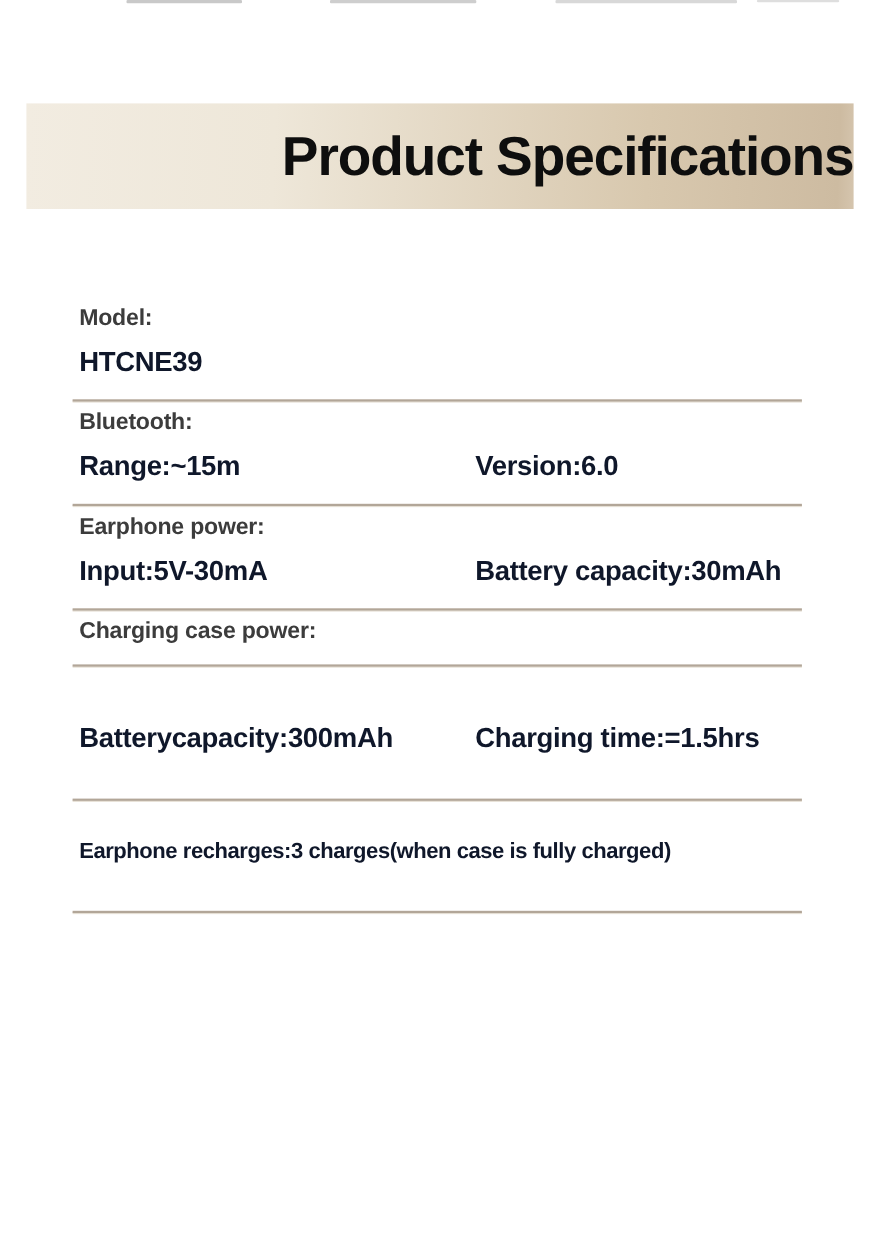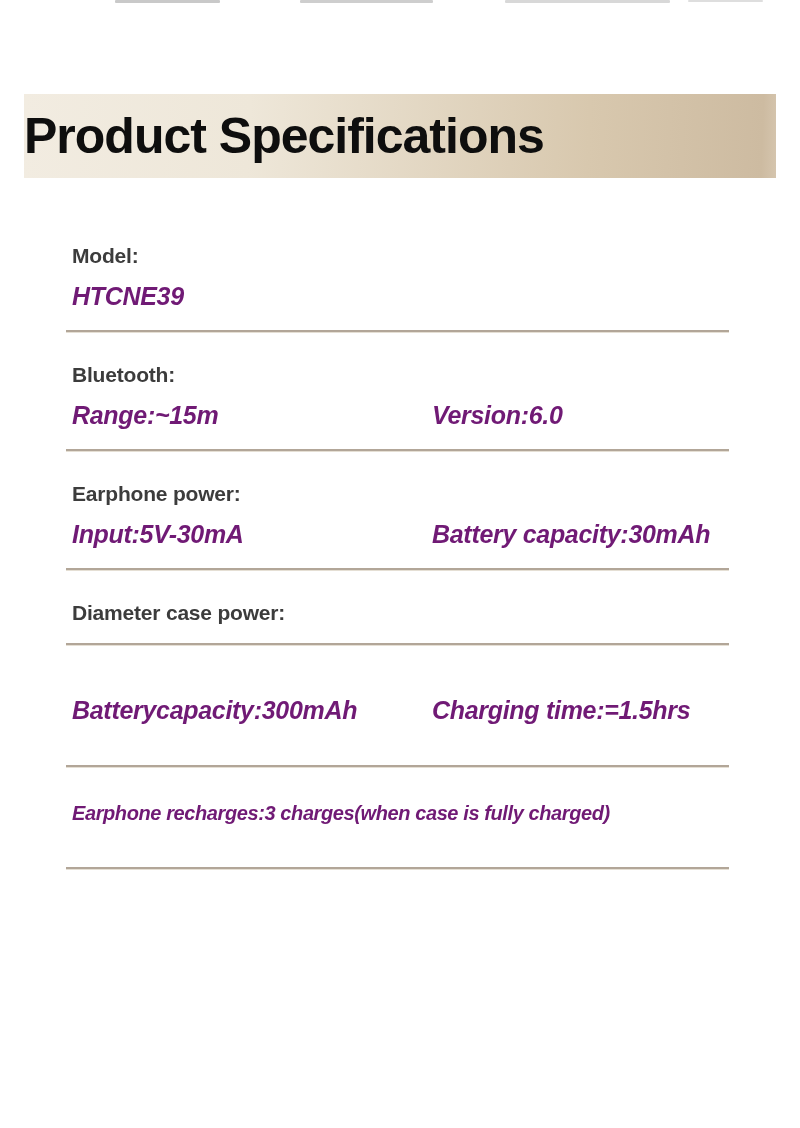--- a/index.html
+++ b/index.html
@@ -18,63 +18,62 @@
   
   .top-artifacts { position: absolute; top: 0; left: 0; width: 800px; height: 4px; }
   .top-artifacts .seg { position: absolute; top: 0; border-radius: 1px; }
   .seg1 { left: 115px; width: 105px; height: 3px; background: #c9c9c9; }
   .seg2 { left: 300px; width: 133px; height: 3px; background: #cecece; }
   .seg3 { left: 505px; width: 165px; height: 3px; background: #d8d8d8; }
   .seg4 { left: 688px; width: 75px;  height: 2px; background: #dedede; }
 
   
   .banner {
-    margin: 94px 24px 12px 24px;
-    height: 84px;
+    margin: 94px 24px 0 24px;
+    height: 96px;
     background: linear-gradient(92deg, #f2ece1 0%, #eee7d9 30%, #d8c8ae 75%, #cdbba1 98%, #d5c5ae 100%);
     display: flex;
     align-items: center;
-    justify-content: flex-start;
+    justify-content: flex-end;
   }
   .banner h1 {
     margin: 0;
     font-size: 50px;
     line-height: 50px;
     font-weight: 700;
     letter-spacing: -1px;
     color: #0e0e0e;
   }
 
   
   .specs { margin: 0 71px 0 66px; } 
-  .sec { padding-top: 32px; }
-  .sec.first { padding-top: 55px; }
+  .sec { padding-top: 8px; }
+  .sec.first { padding-top: 88px; }
 
   .lbl {
     padding-left: 6px;
     font-size: 21px;
     line-height: 22px;
     font-weight: 700;
     letter-spacing: -0.2px;
     color: #3c3c3c;
   }
   .vals {
     position: relative;
     margin-top: 14px;
     height: 30px;
     padding-left: 6px;
   }
   .val {
     font-size: 25px;
     line-height: 30px;
     font-weight: 700;
     letter-spacing: -0.3px;
-    color: #701a75;
+    color: #0f172a;
     white-space: nowrap;
-    font-style: italic;
   }
   .val2 { position: absolute; left: 366px; top: 0; text-align: right; }
 
   .divider {
     margin-top: 19px;
     height: 2px;
     background: #b2a698;
     box-shadow: 0 1px 0 rgba(226, 219, 207, 0.9);
   }
 
@@ -124,21 +123,21 @@
   <section class="sec">
     <div class="lbl">Earphone power:</div>
     <div class="vals">
       <span class="val">Input:5V-30mA</span>
       <span class="val val2">Battery capacity:30mAh</span>
     </div>
     <div class="divider"></div>
   </section>
 
   <section class="sec">
-    <div class="lbl">Diameter case power:</div>
+    <div class="lbl">Charging case power:</div>
     <div class="divider"></div>
   </section>
 
   <section class="sec plain">
     <div class="vals">
       <span class="val">Batterycapacity:300mAh</span>
       <span class="val val2">Charging time:=1.5hrs</span>
     </div>
     <div class="divider"></div>
   </section>

